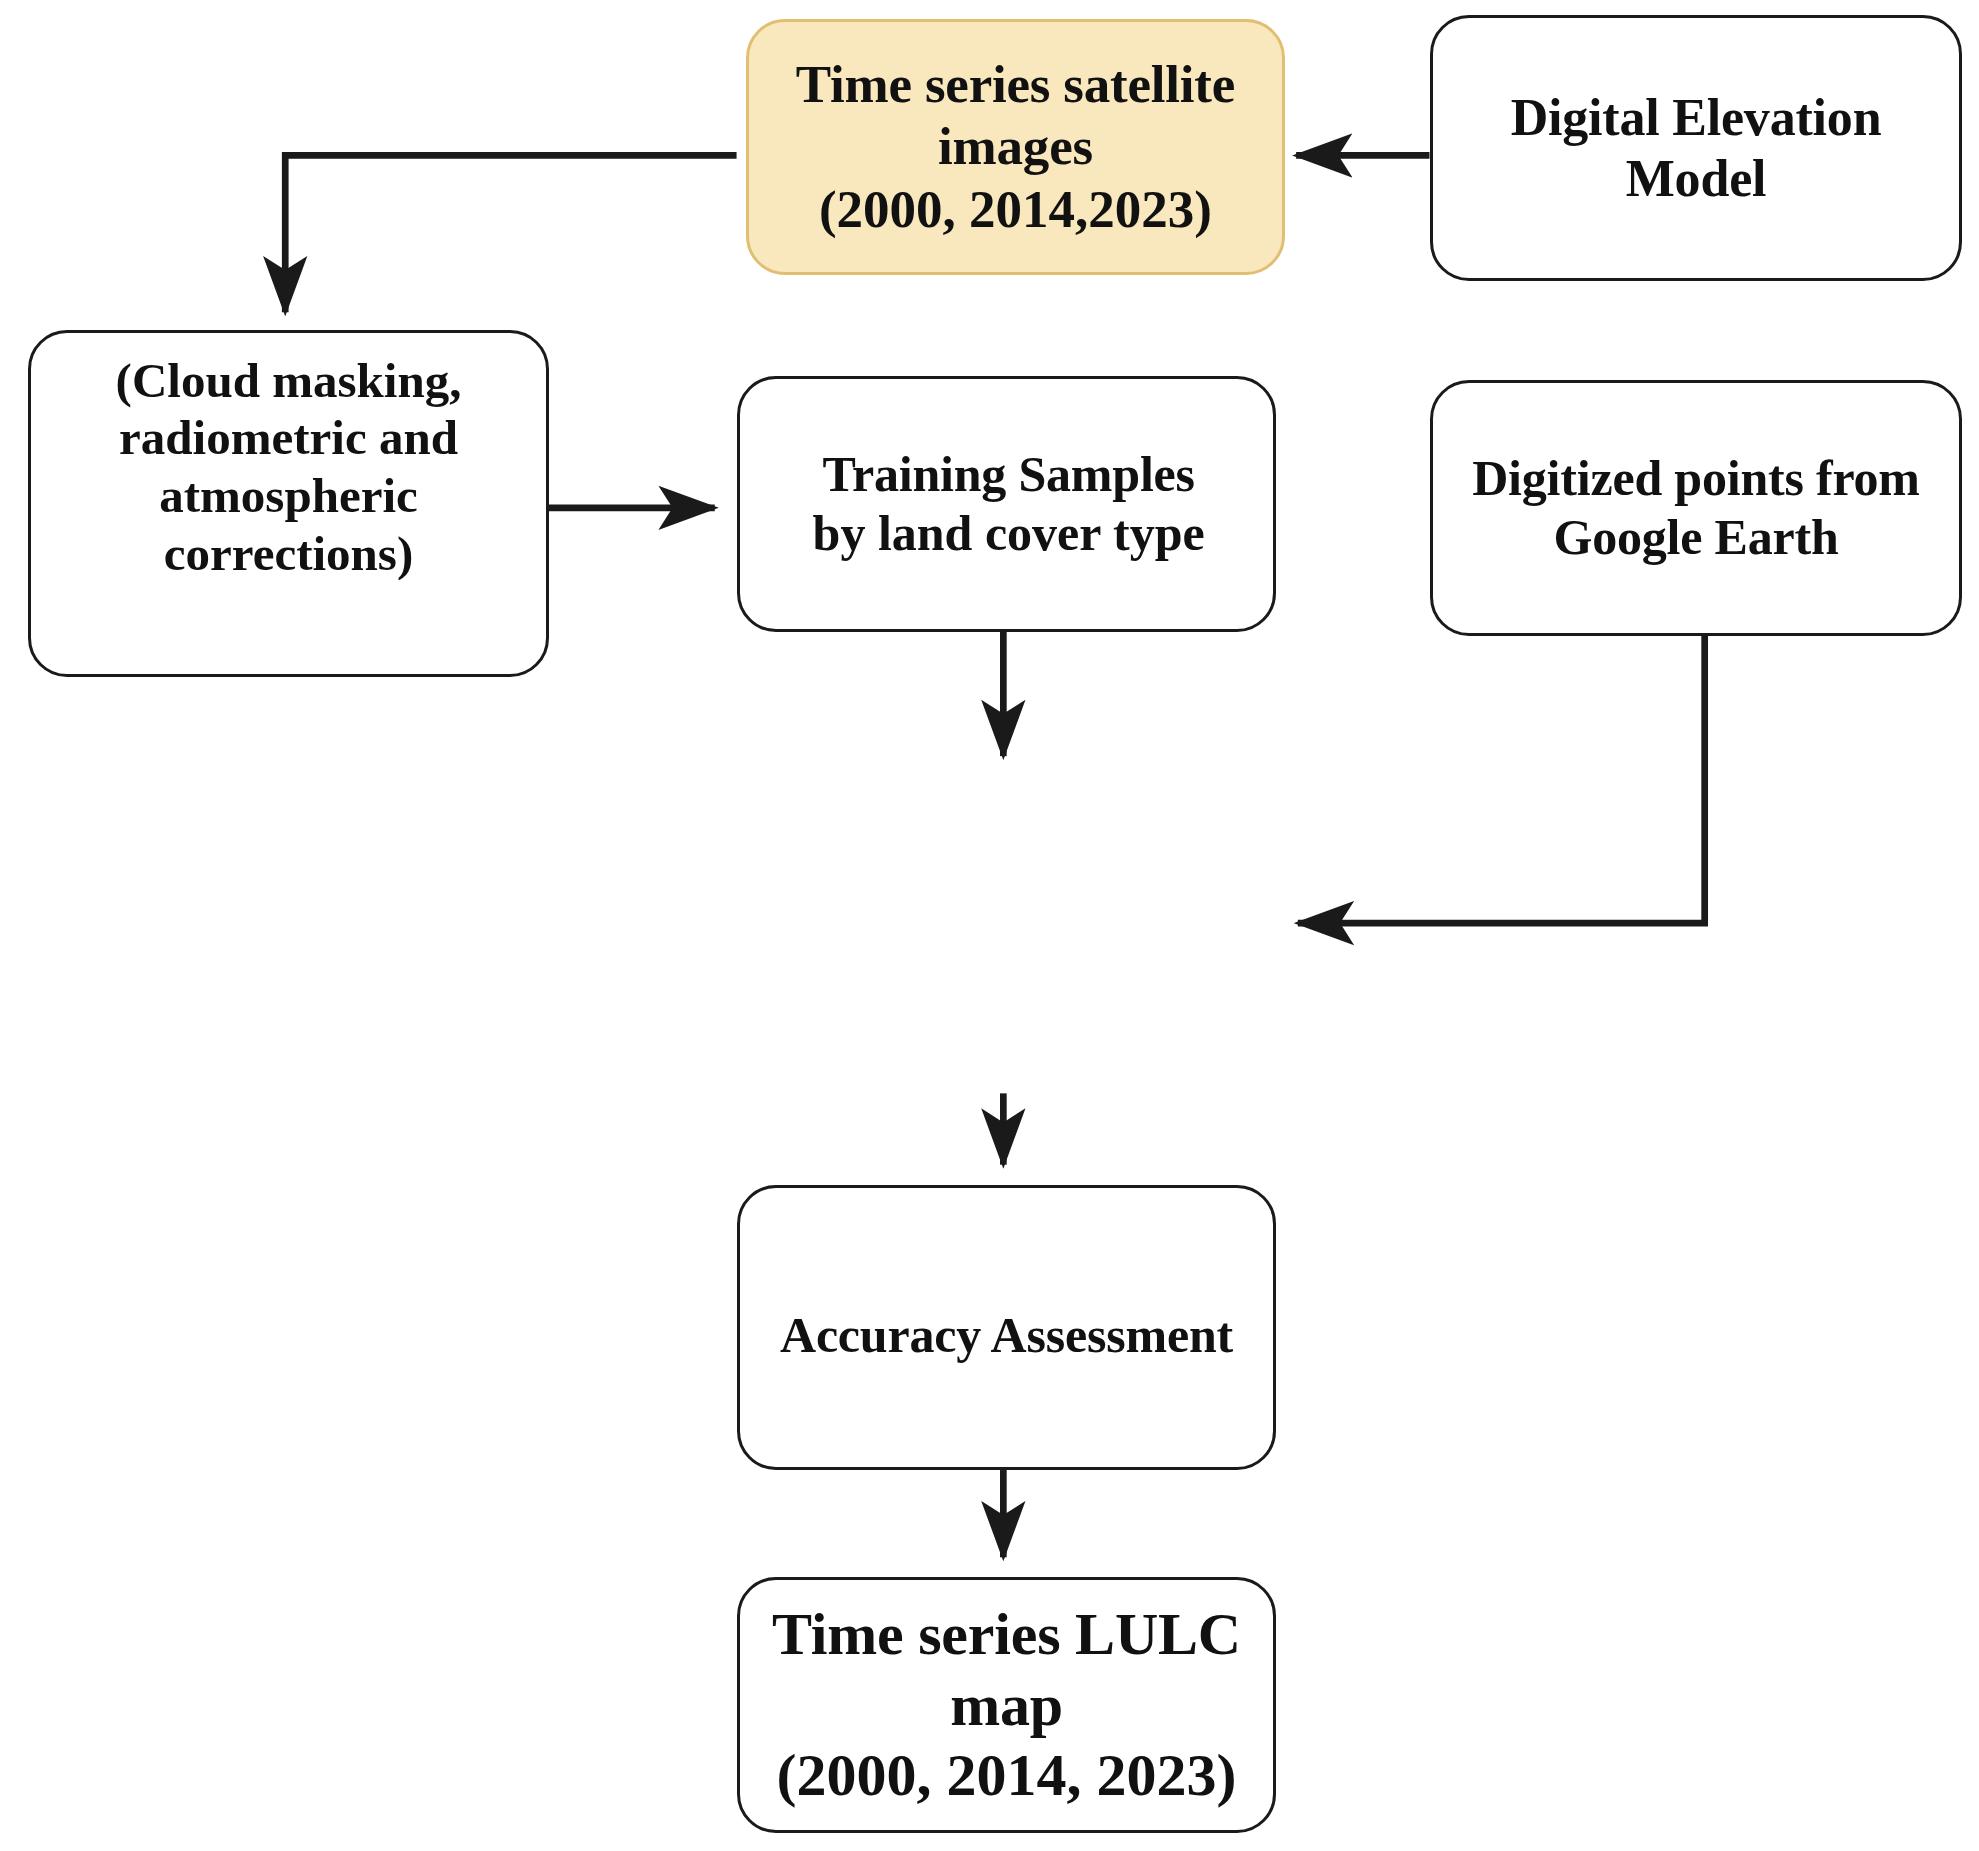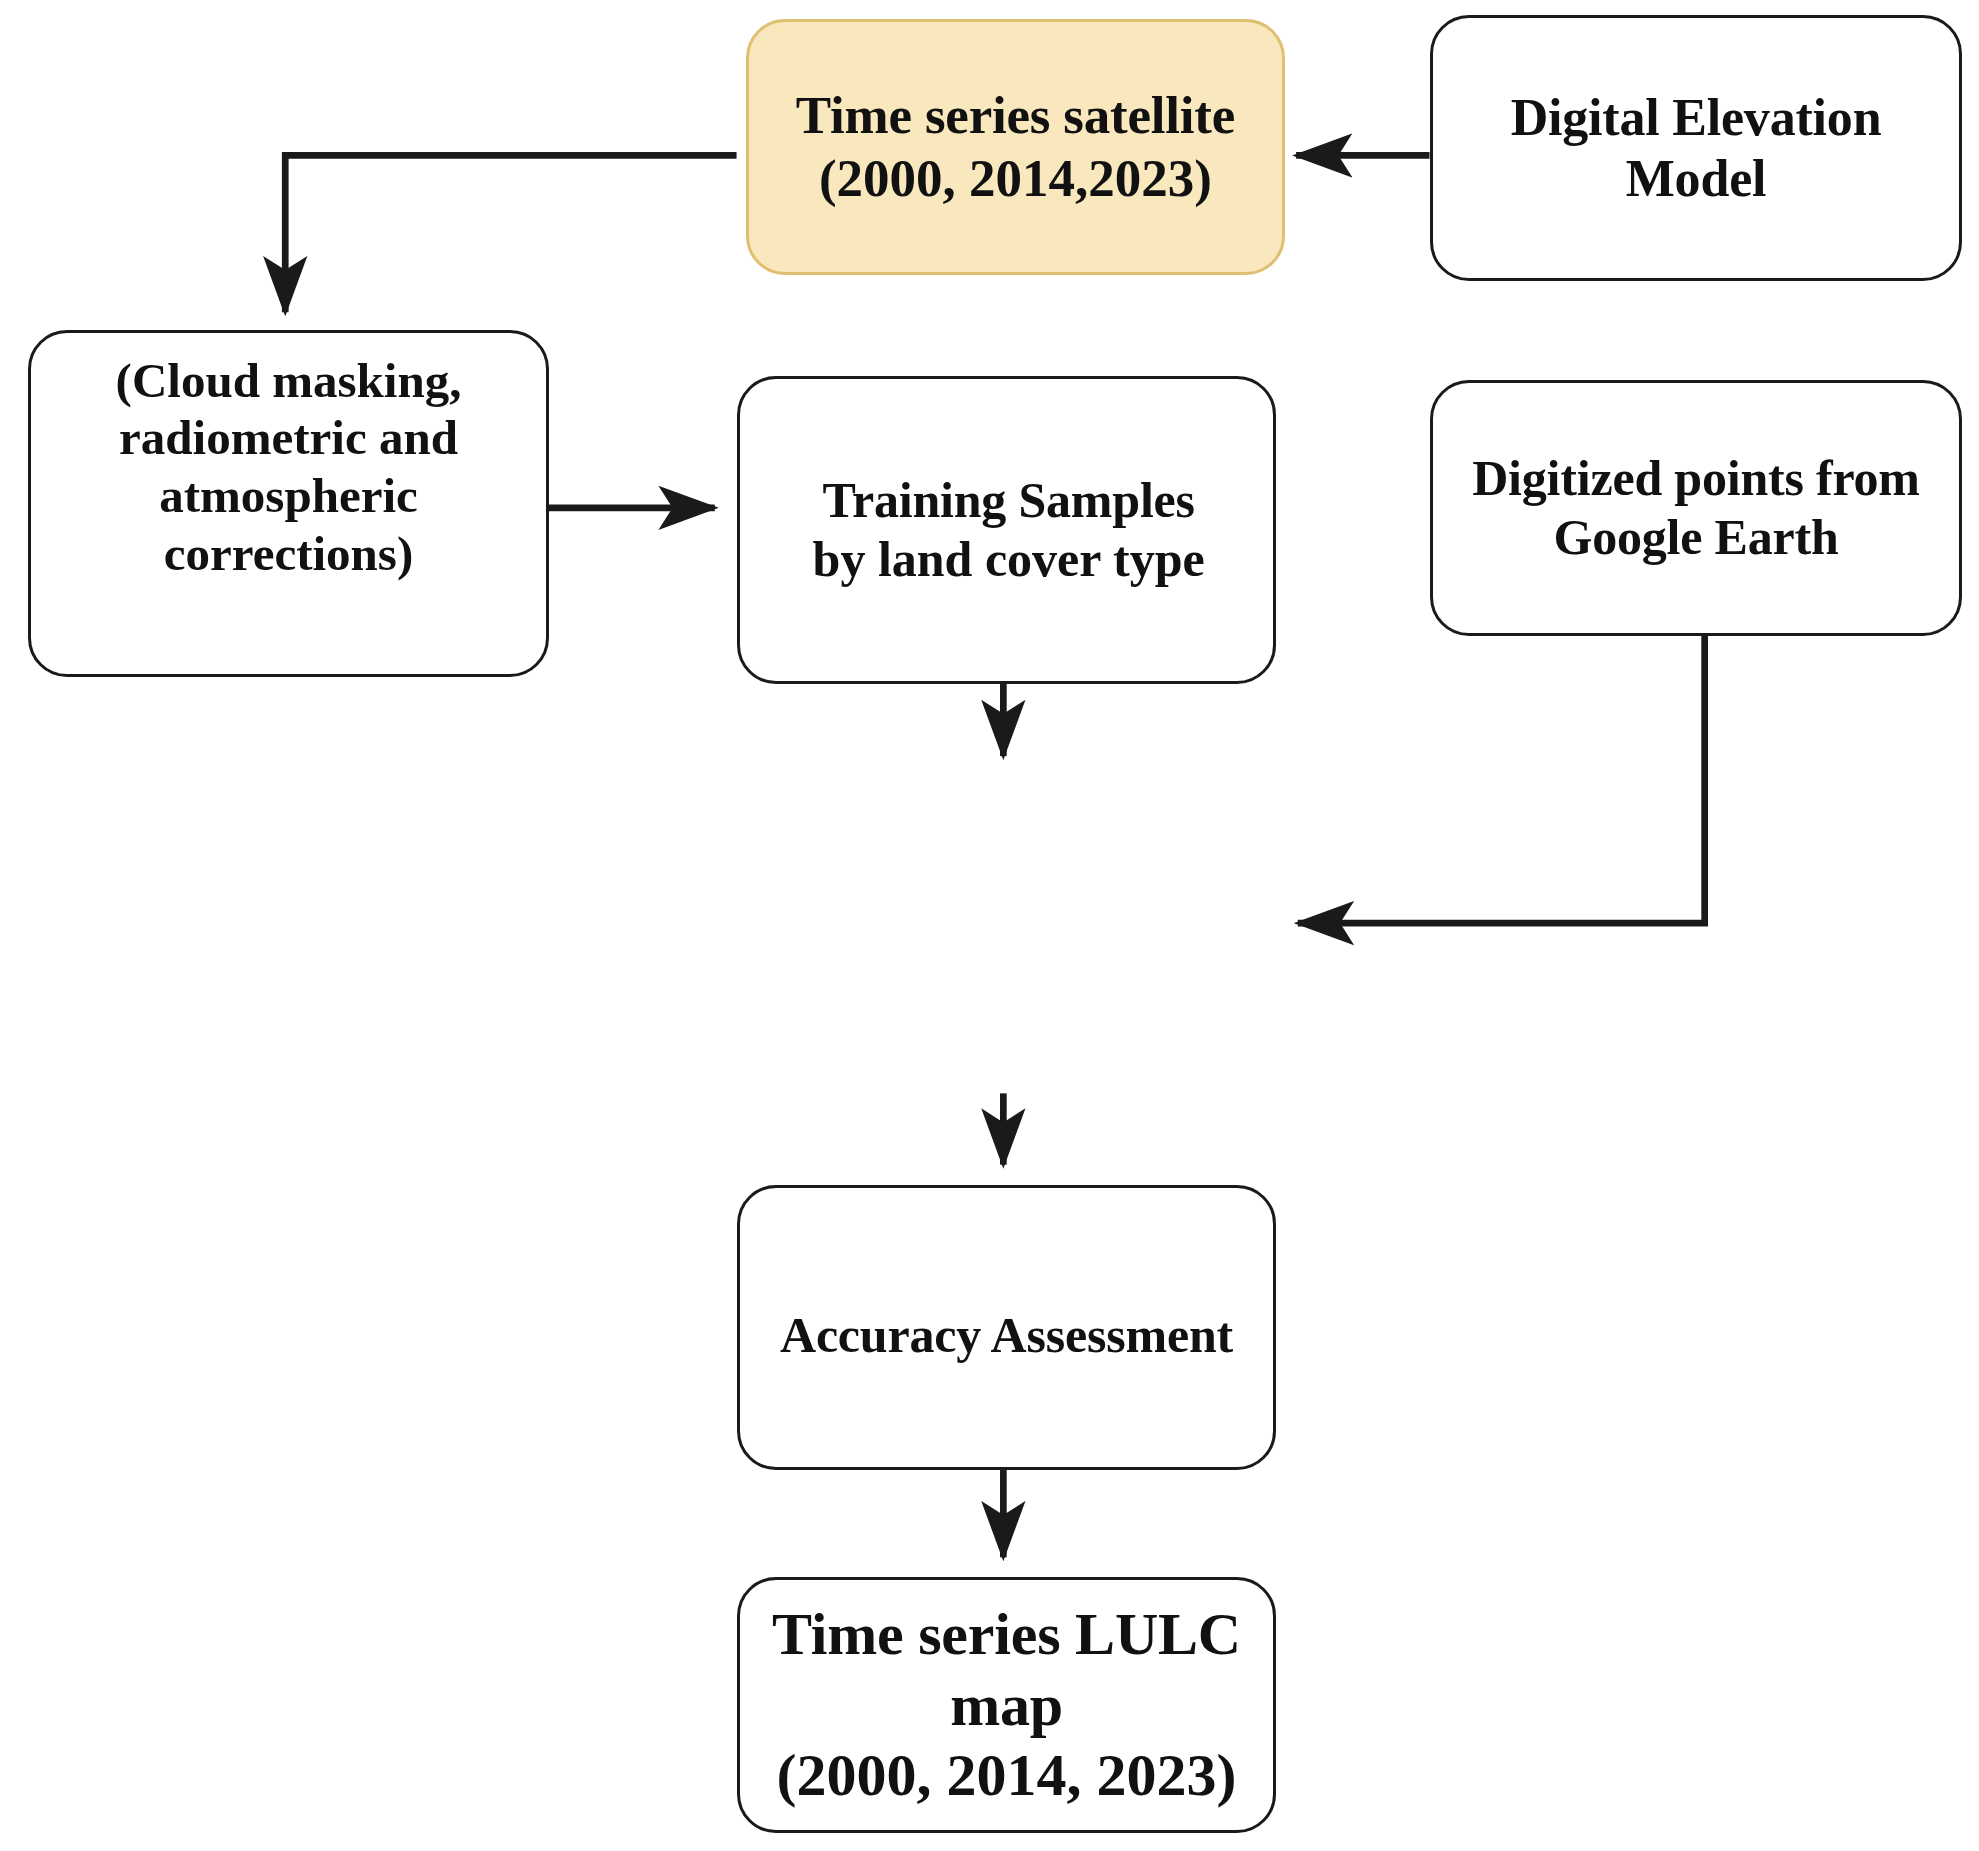--- a/index.html
+++ b/index.html
@@ -52,21 +52,21 @@
     letter-spacing: -0.2px;
   }
   .line-reg {
     font-weight: bold;
   }
 
   
   #node-satellite   { left: 737px;  top: 18.5px;   width: 539px;  height: 256px; font-size: 53px; margin-left: 9px; }
   #node-dem         { left: 1430px; top: 15px;   width: 532px;  height: 266px; font-size: 52px; justify-content: center; }
   #node-preprocess  { left: 28px;   top: 330px;  width: 521px;  height: 347px; font-size: 49px; justify-content: flex-start; padding-top: 18.5px; }
-  #node-training    { left: 737px;  top: 376px;  width: 539px;  height: 308px; font-size: 50px; padding-left: 16px; }
+  #node-training    { left: 737px;  top: 376px;  width: 539px;  height: 256px; font-size: 50px; padding-left: 16px; }
   #node-digitized   { left: 1430px; top: 380px;  width: 532px;  height: 256px; font-size: 50px; }
   #node-supervised  { left: 737px;  top: 776px;  width: 539px;  height: 317px; font-size: 50px; }
   #node-accuracy    { left: 737px;  top: 1185px; width: 539px;  height: 285px; font-size: 50px; justify-content: flex-start; padding-top: 118px; }
   #node-lulc        { left: 737px;  top: 1577px; width: 539px;  height: 256px; font-size: 60px; }
 
   #node-preprocess .line-bold { margin-bottom: 1.7px; }
 </style>
 </head>
 <body>
 
@@ -103,20 +103,21 @@
       <path d="M1196,1303 L1196,1388" stroke="#1a1a1a" stroke-width="8" fill="none" marker-end="url(#arrowhead)"></path>
     </g>
 
     <g>
       <path d="M1196,1752 L1196,1856" stroke="#1a1a1a" stroke-width="8" fill="none" marker-end="url(#arrowhead)"></path>
     </g>
   </svg>
 
   <div class="node-box highlight" id="node-satellite">
     <span class="node-line line-bold">Time series satellite</span>
+    <span class="node-line line-bold">images</span>
     <span class="node-line line-reg">(2000, 2014,2023)</span>
   </div>
 
   <div class="node-box" id="node-dem">
     <span class="node-line line-bold">Digital Elevation</span>
     <span class="node-line line-bold">Model</span>
   </div>
 
   <div class="node-box" id="node-preprocess">
     <span class="node-line line-reg">(Cloud masking,</span>

